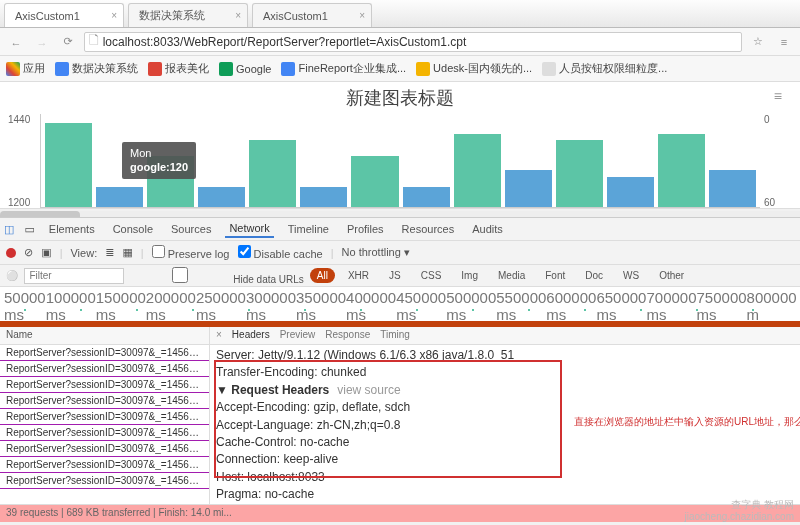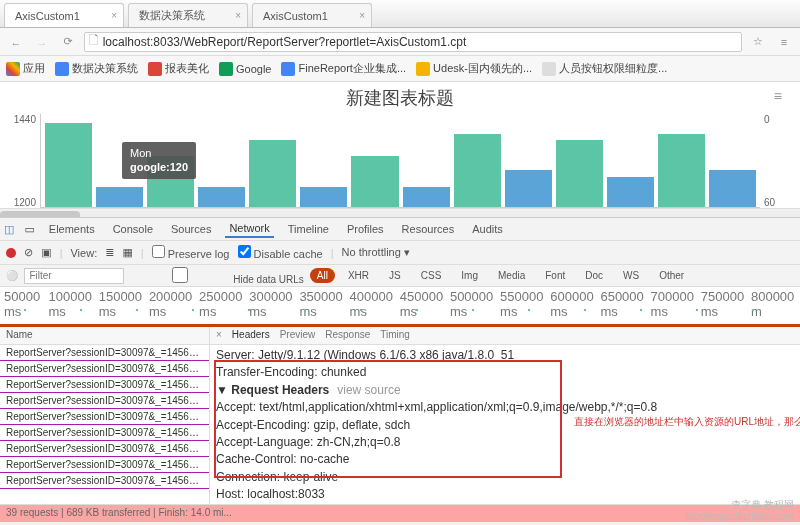--- a/index.html
+++ b/index.html
@@ -13,39 +13,39 @@
 .url{flex:1;height:20px;border:1px solid #ccc;border-radius:2px;background:#fff;display:flex;align-items:center;padding:0 4px;font-size:12px;color:#333}
 .url .file{color:#999;margin-right:4px}
 .bookmarks{height:26px;background:#f7f7f7;border-bottom:1px solid #ddd;display:flex;align-items:center;padding:0 6px;gap:10px;font-size:11px;color:#444}
 .bm{display:flex;align-items:center;gap:3px;white-space:nowrap}
 .favicon{width:14px;height:14px;background:#ddd;border-radius:2px}
 .favicon.b{background:#4285f4}.favicon.g{background:#0f9d58}.favicon.o{background:#f4b400}.favicon.r{background:#db4437}
 .pagecontent{height:135px;background:#fff;position:relative;overflow:hidden}
 .chart-title{text-align:center;font-size:18px;color:#444;padding:4px 0}
 .hamburger{position:absolute;right:18px;top:6px;color:#999;font-size:14px}
 .chartwrap{position:relative;height:94px;margin:0 40px}
-.yaxisL{position:absolute;left:-32px;top:0;height:100%;display:flex;flex-direction:column;justify-content:space-between;font-size:10px;color:#666;text-align:right;width:28px}
+.yaxisL{position:absolute;left:-32px;top:0;height:100%;display:flex;flex-direction:column;justify-content:space-between;font-size:10px;color:#666;text-align:left;width:28px}
 .yaxisR{position:absolute;right:-28px;top:0;height:100%;display:flex;flex-direction:column;justify-content:space-between;font-size:10px;color:#666;width:24px}
 .bars{display:flex;align-items:flex-end;height:100%;gap:4px;padding:0 4px;border-bottom:1px solid #ccc;border-left:1px solid #ccc}
 .bar{flex:1;background:#5cc5a6}
 .bar.blue{background:#5ba4d8}
 .tooltip{position:absolute;left:82px;top:28px;background:rgba(80,80,80,.9);color:#fff;padding:4px 8px;font-size:11px;border-radius:2px;line-height:1.3}
 .scroll{height:14px;background:#f1f1f1;border-top:1px solid #ddd;display:flex;align-items:center}
 .scroll .track{flex:1;height:10px;background:#eee;position:relative}
 .scroll .thumb{position:absolute;left:0;width:80px;height:10px;background:#c8c8c8;border-radius:4px}
 .devtoolbar{height:24px;background:#f3f3f3;border-top:1px solid #ccc;border-bottom:1px solid #ddd;display:flex;align-items:center;padding:0 4px;gap:10px;font-size:11px;color:#555}
 .devtoolbar .panel{padding:2px 4px}
 .devtoolbar .panel.active{color:#333;border-bottom:2px solid #3b7cd4}
 .netbar{height:24px;background:#f3f3f3;border-bottom:1px solid #ddd;display:flex;align-items:center;padding:0 6px;gap:8px;font-size:11px;color:#555}
 .rec{width:10px;height:10px;border-radius:50%;background:#d03030}
 .filterbar{height:22px;background:#f3f3f3;border-bottom:1px solid #ddd;display:flex;align-items:center;padding:0 6px;gap:6px;font-size:10px;color:#555}
 .filterbar input{height:16px;width:100px;border:1px solid #ccc;padding:0 4px;font-size:10px}
 .pill{padding:1px 6px;border-radius:8px;border:1px solid transparent}
 .pill.active{background:#c2410c;color:#fff}
-.timeline{height:40px;background:#fff;border-bottom:3px solid #c2410c;position:relative;font-size:13px;color:#777}
+.timeline{height:40px;background:#fff;border-bottom:6px solid #c2410c;position:relative;font-size:15px;color:#777}
 .timeline .ticks{display:flex;justify-content:space-between;padding:2px 4px}
 .timeline .dots{position:absolute;top:22px;left:0;right:0;height:12px}
 .timeline .dot{position:absolute;width:2px;height:2px;background:#5cc5a6}
 .split{display:flex;height:177px;background:#fff}
 .names{width:210px;border-right:1px solid #ddd;overflow:hidden;font-size:10px}
 .names .hd{height:18px;border-bottom:1px solid #ddd;padding:2px 6px;color:#555;background:#f7f7f7}
 .names .row{padding:2px 6px;white-space:nowrap;overflow:hidden;text-overflow:ellipsis;border-bottom:1px solid #a21caf;color:#333}
 .details{flex:1;overflow:hidden;font-size:10px;position:relative}
 .dtabs{height:18px;border-bottom:1px solid #ddd;display:flex;gap:10px;padding:2px 6px;background:#f7f7f7;color:#777}
 .dtabs .x{color:#888}
@@ -259,21 +259,20 @@
       <span class="x">×</span>
       <span class="dt active">Headers</span>
       <span class="dt">Preview</span>
       <span class="dt">Response</span>
       <span class="dt">Timing</span>
     </div>
     <div class="hdrblock">
       <div class="kv">Server: Jetty/9.1.12 (Windows 6.1/6.3 x86 java/1.8.0_51</div>
       <div class="kv">Transfer-Encoding: chunked</div>
       <div class="hdrtitle">▼ <span>Request Headers</span><span class="vs">view source</span></div>
-      <div class="kv">Accept: text/html,application/xhtml+xml,application/xml;q=0.9,image/webp,*/*;q=0.8</div>
       <div class="kv">Accept-Encoding: gzip, deflate, sdch</div>
       <div class="kv">Accept-Language: zh-CN,zh;q=0.8</div>
       <div class="kv">Cache-Control: no-cache</div>
       <div class="kv">Connection: keep-alive</div>
       <div class="kv">Host: localhost:8033</div>
       <div class="kv">Pragma: no-cache</div>
       <div class="kv">Upgrade-Insecure-Requests: 1</div>
 
     </div>
     <div class="redbox"></div>

